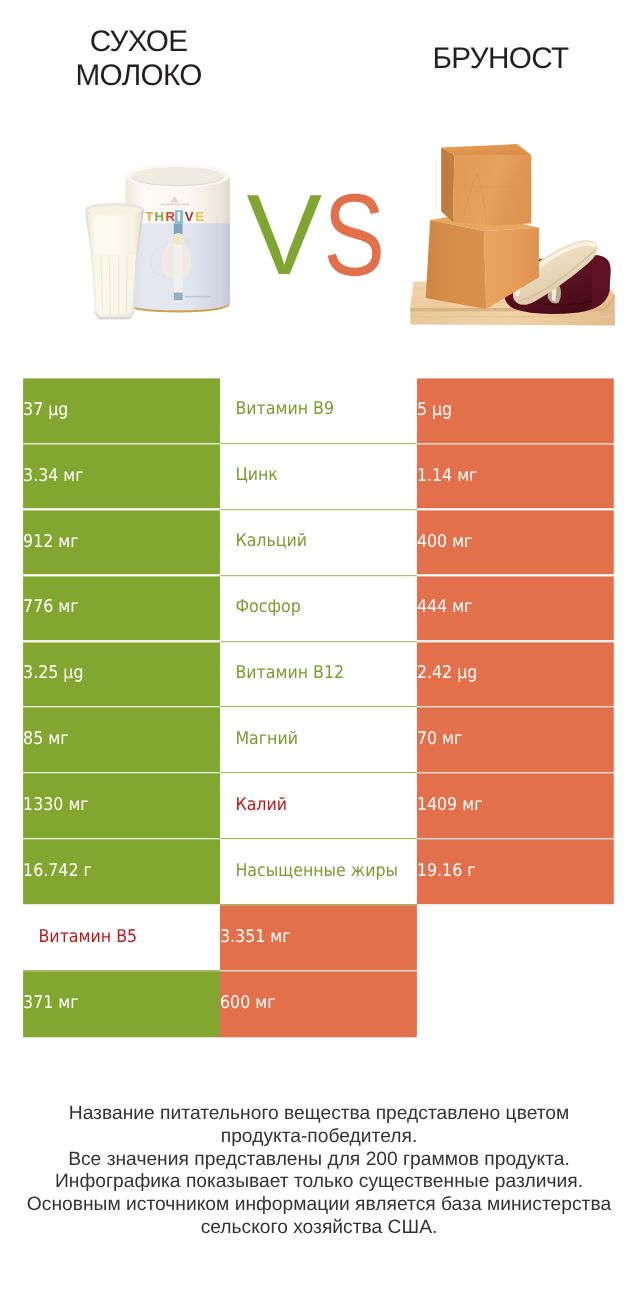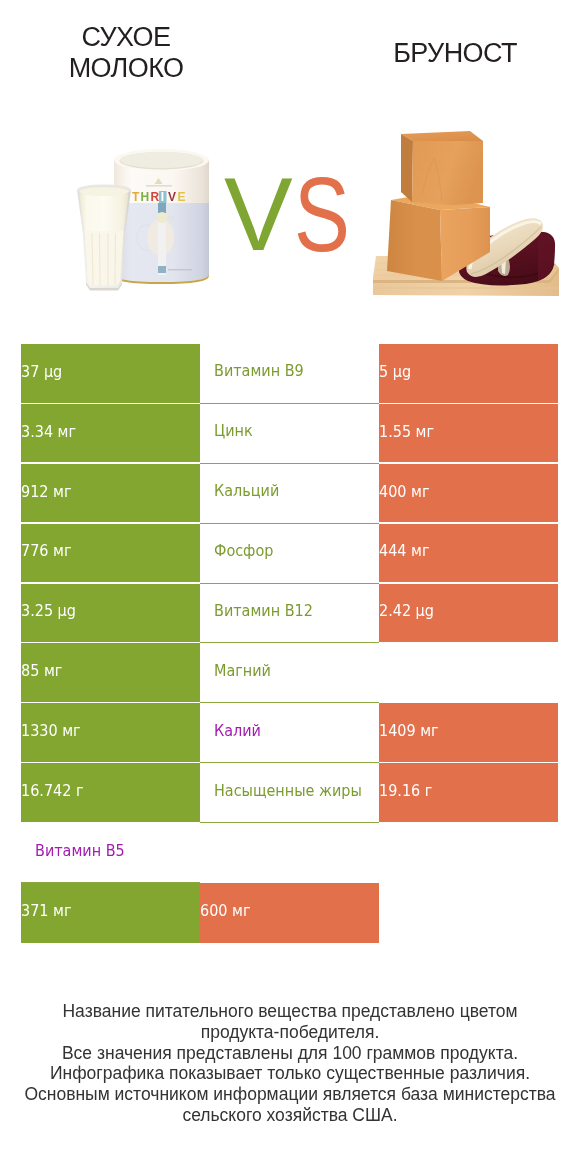--- a/index.html
+++ b/index.html
@@ -40,21 +40,21 @@
   .cell-left,.cell-mid,.cell-right{font-family:"DejaVu Sans",sans-serif;
              font-stretch:condensed;font-weight:400;font-size:16px;
              letter-spacing:0px;}
   .cell span{position:relative;top:-2px;display:block;}
   .cell-left{width:179px;background:#82A62F;color:#ffffff;}
   .cell-mid{width:179px;background:#ffffff;line-height:20px;padding:0 14px;
             height:59.9px;border-bottom:1px solid #8CA83F;}
   .cell-right{width:179px;background:#E2704B;color:#ffffff;}
   .row:last-child .cell-left,.row:last-child .cell-right{height:59.9px;}
   .win-left{color:#7C9B2F;}
-  .win-right{color:#a21caf;}
+  .win-right{color:#b91c1c;}
 
   
   .footer{position:absolute;left:0;top:1001px;width:580px;
           text-align:center;color:#333333;font-size:17.5px;line-height:20.8px;}
   .footer div{white-space:nowrap;}
 </style>
 </head>
 <body>
 
 <div class="page">
@@ -260,21 +260,21 @@
         </div>
       </div>
       <div class="row">
         <div class="cell cell-left">
           <span>3.34 мг</span>
         </div>
         <div class="cell cell-mid">
           <span class="win-left">Цинк</span>
         </div>
         <div class="cell cell-right">
-          <span>1.55 мг</span>
+          <span>1.14 мг</span>
         </div>
       </div>
       <div class="row">
         <div class="cell cell-left">
           <span>912 мг</span>
         </div>
         <div class="cell cell-mid">
           <span class="win-left">Кальций</span>
         </div>
         <div class="cell cell-right">
@@ -303,20 +303,23 @@
           <span>2.42 µg</span>
         </div>
       </div>
       <div class="row">
         <div class="cell cell-left">
           <span>85 мг</span>
         </div>
         <div class="cell cell-mid">
           <span class="win-left">Магний</span>
         </div>
+        <div class="cell cell-right">
+          <span>70 мг</span>
+        </div>
       </div>
       <div class="row">
         <div class="cell cell-left">
           <span>1330 мг</span>
         </div>
         <div class="cell cell-mid">
           <span class="win-right">Калий</span>
         </div>
         <div class="cell cell-right">
           <span>1409 мг</span>
@@ -329,34 +332,37 @@
         <div class="cell cell-mid">
           <span class="win-left">Насыщенные жиры</span>
         </div>
         <div class="cell cell-right">
           <span>19.16 г</span>
         </div>
       </div>
       <div class="row">
         <div class="cell cell-mid">
           <span class="win-right">Витамин B5</span>
+        </div>
+        <div class="cell cell-right">
+          <span>3.351 мг</span>
         </div>
       </div>
       <div class="row">
         <div class="cell cell-left">
           <span>371 мг</span>
         </div>
         <div class="cell cell-right">
           <span>600 мг</span>
         </div>
       </div>
     </div>
 
   <div class="footer" id="footer">
       <div>Название питательного вещества представлено цветом</div>
       <div>продукта-победителя.</div>
-      <div>Все значения представлены для 100 граммов продукта.</div>
+      <div>Все значения представлены для 200 граммов продукта.</div>
       <div>Инфографика показывает только существенные различия.</div>
       <div>Основным источником информации является база министерства</div>
       <div>сельского хозяйства США.</div>
     </div>
 
 </div>
 
 </body></html>

